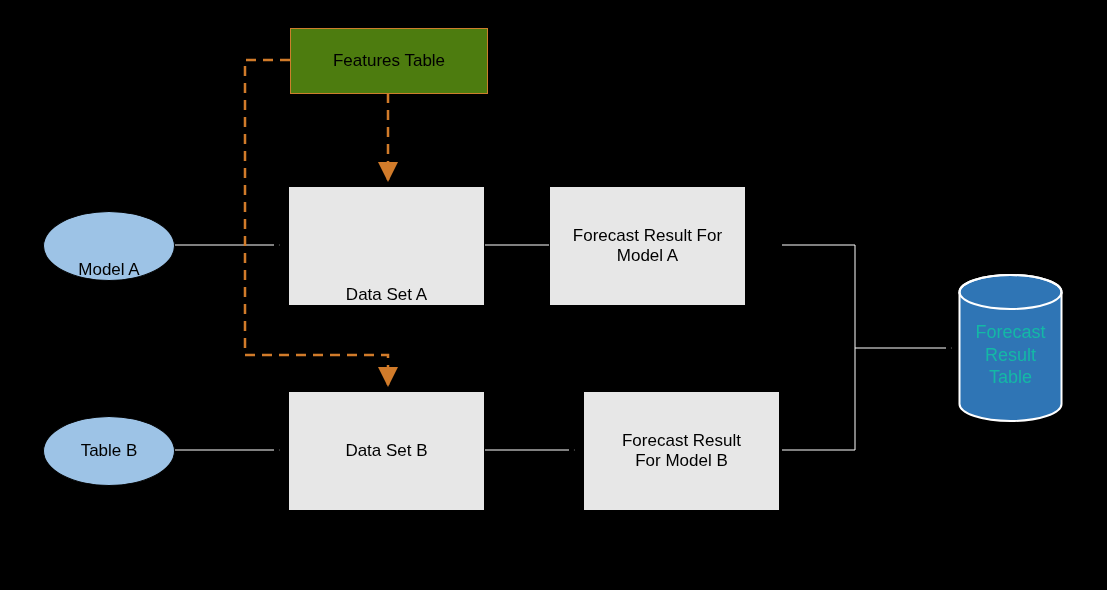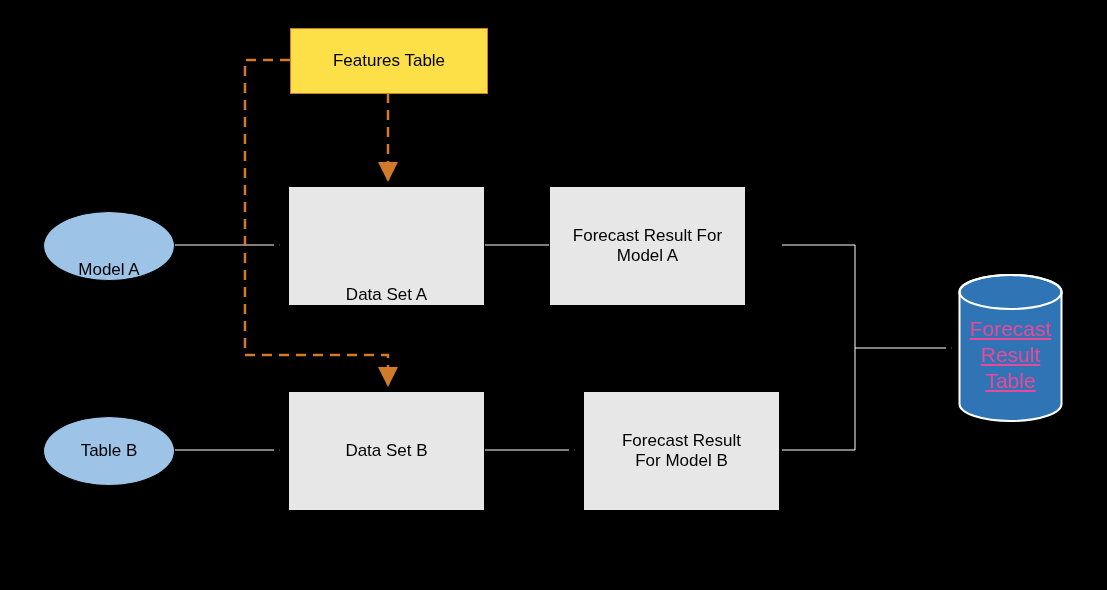--- a/index.html
+++ b/index.html
@@ -24,28 +24,27 @@
   .ellipse {
     border-radius: 50%;
     background: #9dc3e6;
     border: 1.5px solid #000;
   }
   .rect-gray {
     background: #e7e7e7;
     border: 1.5px solid #000;
   }
   .rect-yellow {
-    background: #fde047;
+    background: #4d7c0f;
     border: 1.5px solid #cd7e2c;
   }
   .cylinder {
-    color: #ec4899;
+    color: #14b8a6;
     line-height: 1.25;
-    font-size: 21px;
-    text-decoration: underline;
+    font-size: 18px;
   }
   svg.edges {
     position: absolute;
     top: 0; left: 0;
     width: 1107px;
     height: 590px;
     pointer-events: none;
   }
 </style>
 </head>

